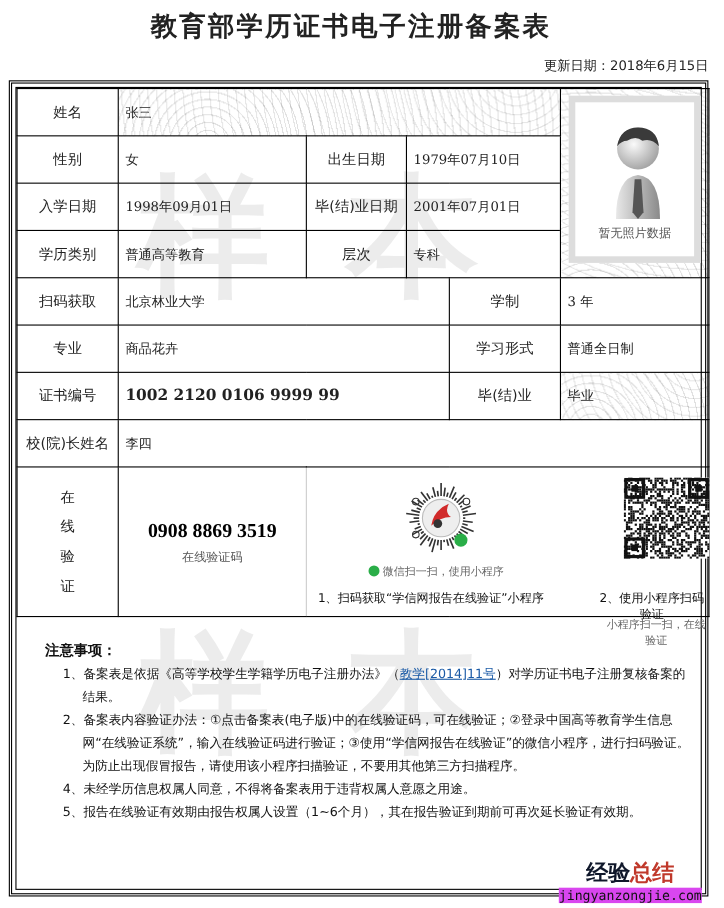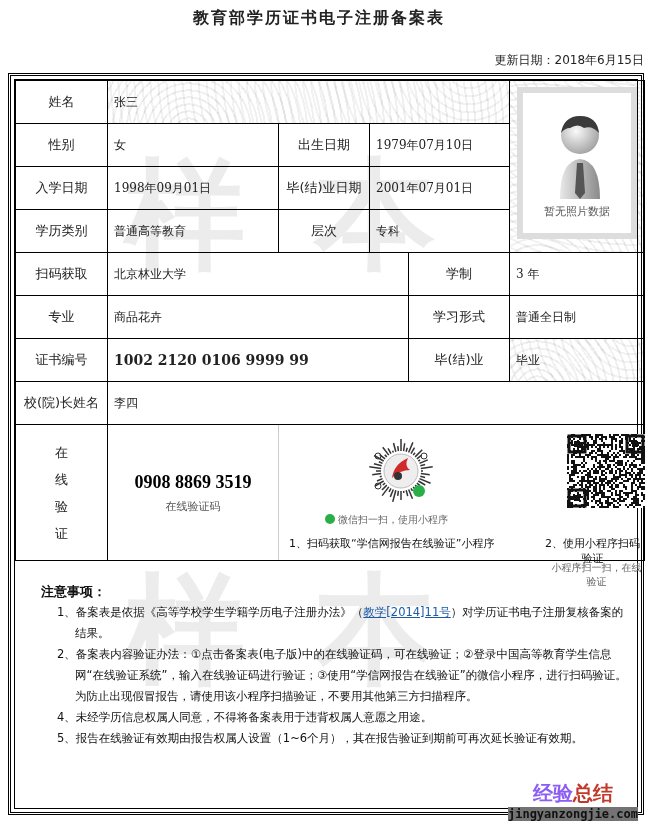--- a/index.html
+++ b/index.html
@@ -1,19 +1,19 @@
 <!DOCTYPE html>
 <html><head>
 <meta charset="utf-8">
 <style>
   html, body { margin:0; padding:0; background:#fff; }
   body { width:658px; height:825px; position:relative; overflow:hidden;
          font-family:"DejaVu Sans", "Liberation Sans", sans-serif; color:#111; }
   .title { position:absolute; left:0; top:8px; width:638px; text-align:center;
-           font-size:16px; font-weight:bold; letter-spacing:2px; color:#222; }
+           font-size:24px; font-weight:bold; letter-spacing:2px; color:#222; }
   .update { position:absolute; right:14px; top:52px; font-size:12px; color:#222; }
   .frame { position:absolute; left:8px; top:73px; width:636px; height:742px;
            border:3px double #000; box-sizing:border-box; }
   .frame-inner { position:absolute; left:3px; top:3px; right:3px; bottom:3px;
            border:1px solid #000; }
   table.reg { position:absolute; left:0; top:0; width:629px; border-collapse:collapse;
            table-layout:fixed; }
   table.reg td { border:1px solid #000; font-size:13px; height:43px; padding:0 6px;
            box-sizing:border-box; }
   table.reg td.lbl { text-align:center; font-size:13px; color:#222; }
@@ -30,34 +30,34 @@
   .photo-text { position:absolute; left:0; right:0; bottom:14px; text-align:center;
       font-size:11px; color:#555; }
   .verify-row td { height:136px !important;text-align:center; }
   .vert-label { text-align:center; font-size:13px; line-height:27px; }
   .code-cell { text-align:center; padding:0 !important; border-right:1px solid #ccc !important; }
   .code-num { font-family:"Liberation Serif", serif; font-weight:bold; font-size:18px; color:#000; }
   .code-sub { font-size:11px; color:#555; margin-top:6px; }
   .qr-wrap { position:relative; height:134px; }
   .qr1 { position:absolute; left:85px; top:8px; width:74px; height:74px; border-radius:50%; }
   .qr2 { position:absolute; left:288px; top:8px; width:78px; height:74px; }
-  .qr-cap1 { position:absolute; left:46px; top:87px; font-size:10px; color:#666; }
+  .qr-cap1 { position:absolute; left:56px; top:87px; font-size:10px; color:#666; }
   .qr-cap2 { position:absolute; left:270px; top:87px; font-size:10px; color:#666;margin-top:48px; }
   .step1 { position:absolute; left:10px; top:110px; font-size:11px; color:#111; }
   .step2 { position:absolute; left:262px; top:110px; font-size:11px; color:#111; }
   .notes { position:absolute; left:14px; top:501px; width:600px; font-size:11.5px; color:#111; line-height:21px; }
   .notes h4 { margin:0 0 0 12px; font-size:13px; font-weight:bold; }
   .notes .item { padding-left:32px; text-indent:-18px; margin-left:14px; }
   .notes a { color:#1a5aa6; text-decoration:underline; }
   .watermark { position:absolute; font-size:120px; font-weight:bold; color:rgba(200,200,200,0.35);
       pointer-events:none; font-family:"DejaVu Sans", sans-serif; }
   .brand { position:absolute; right:20px; bottom:4px; text-align:center; }
   .brand .b1 { font-size:20px; font-weight:bold; color:#222; }
   .brand .b1 span { color:#c0392b; }
-  .brand .b2 { font-size:12px; font-weight:bold; color:#111; font-family:"DejaVu Sans Mono", monospace; background:#737373; }
+  .brand .b2 { font-size:12px; font-weight:normal; color:#111; font-family:"DejaVu Sans Mono", monospace; background:#d946ef; }
 </style>
 </head>
 <body>
 
 <div class="title">教育部学历证书电子注册备案表</div>
 <div class="update">更新日期：2018年6月15日</div>
 
 <div class="frame">
  <div class="frame-inner">
   <div class="watermark" style="left:110px;top:55px;">样</div>
@@ -967,15 +967,15 @@
     <h4>注意事项：</h4>
     <div class="item"><span>1、备案表是依据《高等学校学生学籍学历电子注册办法》（</span><a>教学[2014]11号</a><span>）对学历证书电子注册复核备案的结果。</span></div>
     <div class="item">2、备案表内容验证办法：①点击备案表(电子版)中的在线验证码，可在线验证；②登录中国高等教育学生信息网“在线验证系统”，输入在线验证码进行验证；③使用“学信网报告在线验证”的微信小程序，进行扫码验证。为防止出现假冒报告，请使用该小程序扫描验证，不要用其他第三方扫描程序。</div>
     <div class="item">4、未经学历信息权属人同意，不得将备案表用于违背权属人意愿之用途。</div>
     <div class="item">5、报告在线验证有效期由报告权属人设置（1~6个月），其在报告验证到期前可再次延长验证有效期。</div>
   </div>
  </div>
 </div>
 
 <div class="brand">
-  <div class="b1"><span style="color:#8b5cf6">经验</span><span>总结</span></div>
+  <div class="b1"><span style="color:#0f172a">经验</span><span>总结</span></div>
   <div class="b2">jingyanzongjie.com</div>
 </div>
 
 </body></html>

